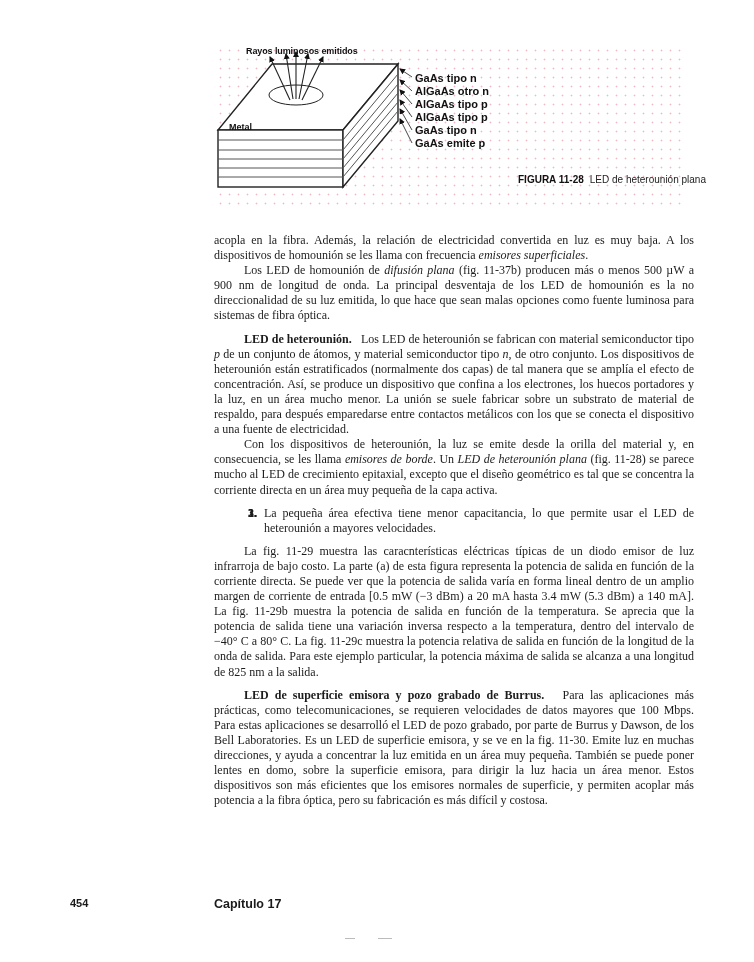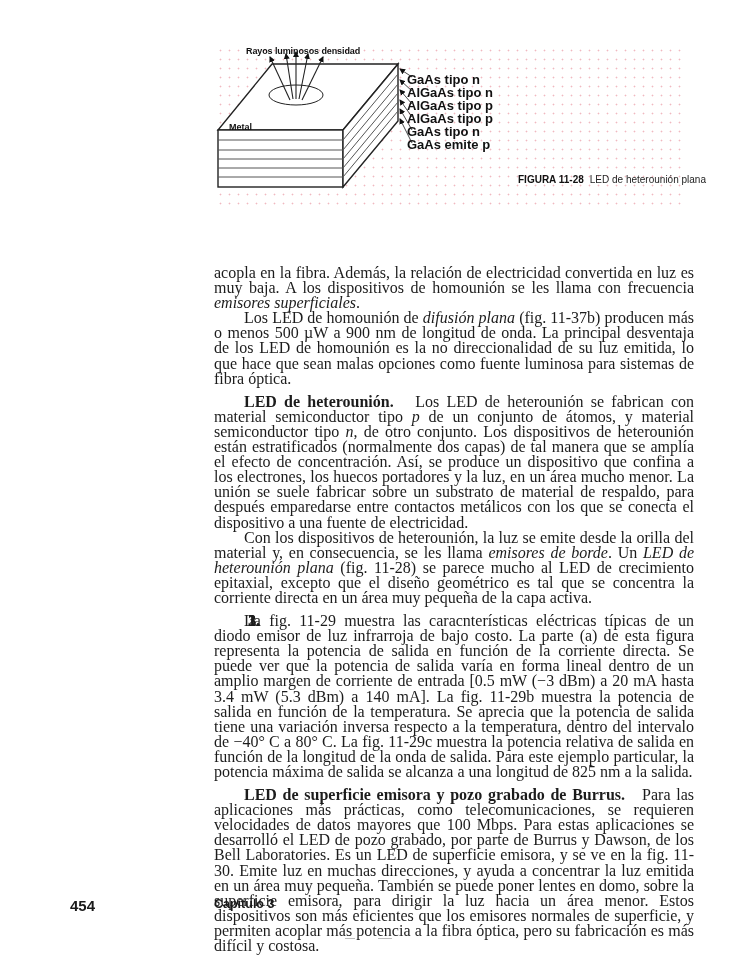--- a/index.html
+++ b/index.html
@@ -8,41 +8,41 @@
 
   
   .figure { position: absolute; left: 214px; top: 44px; width: 472px; height: 162px;
     background-image: radial-gradient(circle, #f0b8c0 0.8px, transparent 1.1px);
     background-size: 9px 9px; background-position: 2px 2px; }
   .figure svg { position: absolute; left: 0; top: 0; }
   .fig-title { position: absolute; left: 32px; top: 2px; font-family: "Liberation Sans", sans-serif;
     font-weight: bold; font-size: 9px; letter-spacing: -0.1px; color: #111; white-space: nowrap; }
   .fig-metal { position: absolute; left: 15px; top: 78px; font-family: "Liberation Sans", sans-serif;
     font-weight: bold; font-size: 9px; color: #111; }
-  .layer-label { position: absolute; left: 193px; font-family: "Liberation Sans", sans-serif;
-    font-weight: bold; font-size: 13px; color: #111; white-space: nowrap; }
+  .layer-label { position: absolute; left: 201px; font-family: "Liberation Sans", sans-serif;
+    font-weight: bold; font-size: 11px; color: #111; white-space: nowrap; }
   .caption { position: absolute; left: 284px; top: 130px; width: 190px;
     font-family: "Liberation Sans", sans-serif; font-size: 10px; line-height: 11px; color: #222; padding-left: 20px; }
   .caption .cap-num { font-weight: bold; margin-right: 6px; color: #111; }
 
   
   .body-text { position: absolute; left: 214px; top: 233px; width: 480px;
-    font-family: "Liberation Serif", serif; font-size: 16px; line-height: 15.1px; color: #1c1c1c;
-    text-align: justify; margin-top: 32px; }
+    font-family: "Liberation Serif", serif; font-size: 12px; line-height: 15.1px; color: #1c1c1c;
+    text-align: justify; }
   .body-text p { margin: 0; }
   .indent { text-indent: 30px; }
   .gap { margin-top: 8px !important; }
   .body-text b { font-weight: bold; }
   .list { margin: 8px 0 8px 0; padding: 0; list-style: none; }
   .list li { position: relative; padding-left: 50px; }
   .list .num { position: absolute; left: 34px; font-weight: bold; }
 
   
   .footer-page { position: absolute; left: 70px; top: 897px; font-family: "Liberation Sans", sans-serif;
-    font-weight: bold; font-size: 15px; color: #1a1a1a; }
+    font-weight: bold; font-size: 11px; color: #1a1a1a; }
   .footer-chapter { position: absolute; left: 214px; top: 897px; font-family: "Liberation Sans", sans-serif;
     font-weight: bold; font-size: 12.5px; color: #1a1a1a; }
   .artifact { position: absolute; top: 938px; height: 1px; background: #bbb; }
 </style>
 </head>
 <body>
 
 <div class="page">
 
   <div class="figure">
@@ -87,48 +87,48 @@
 
       <g stroke="#333" stroke-width="0.9" fill="none" marker-end="url(#ah)">
         <line x1="198" y1="33" x2="186" y2="25"></line>
         <line x1="198" y1="47" x2="186" y2="36"></line>
         <line x1="198" y1="60" x2="186" y2="46"></line>
         <line x1="198" y1="73" x2="186" y2="56"></line>
         <line x1="198" y1="86" x2="186" y2="65"></line>
         <line x1="198" y1="99" x2="186" y2="75"></line>
       </g>
     </svg>
-    <div class="fig-title">Rayos luminosos densidad</div>
+    <div class="fig-title">Rayos luminosos emitidos</div>
     <div class="fig-metal">Metal</div>
     <div class="layer-label" style="top:28px">GaAs tipo n</div>
-    <div class="layer-label" style="top:41px">AlGaAs tipo n</div>
+    <div class="layer-label" style="top:41px">AlGaAs otro n</div>
     <div class="layer-label" style="top:54px">AlGaAs tipo p</div>
     <div class="layer-label" style="top:67px">AlGaAs tipo p</div>
     <div class="layer-label" style="top:80px">GaAs tipo n</div>
     <div class="layer-label" style="top:93px">GaAs emite p</div>
     <div class="caption">
       <span class="cap-num">FIGURA 11-28</span><span>LED de heterounión plana</span>
     </div>
   </div>
 
   <div class="body-text">
     <p><span>acopla en la fibra. Además, la relación de electricidad convertida en luz es muy baja. A los dispositivos de homounión se les llama con frecuencia </span><i>emisores superficiales</i><span>.</span></p>
     <p class="indent"><span>Los LED de homounión de </span><i>difusión plana</i><span> (fig. 11-37b) producen más o menos 500 µW a 900 nm de longitud de onda. La principal desventaja de los LED de homounión es la no direccionalidad de su luz emitida, lo que hace que sean malas opciones como fuente luminosa para sistemas de fibra óptica.</span></p>
 
     <p class="indent gap"><b>LED de heterounión.</b>&nbsp;&nbsp;&nbsp;<span>Los LED de heterounión se fabrican con material semiconductor tipo </span><i>p</i><span> de un conjunto de átomos, y material semiconductor tipo </span><i>n</i><span>, de otro conjunto. Los dispositivos de heterounión están estratificados (normalmente dos capas) de tal manera que se amplía el efecto de concentración. Así, se produce un dispositivo que confina a los electrones, los huecos portadores y la luz, en un área mucho menor. La unión se suele fabricar sobre un substrato de material de respaldo, para después emparedarse entre contactos metálicos con los que se conecta el dispositivo a una fuente de electricidad.</span></p>
     <p class="indent"><span>Con los dispositivos de heterounión, la luz se emite desde la orilla del material y, en consecuencia, se les llama </span><i>emisores de borde</i><span>. Un </span><i>LED de heterounión plana</i><span> (fig. 11-28) se parece mucho al LED de crecimiento epitaxial, excepto que el diseño geométrico es tal que se concentra la corriente directa en un área muy pequeña de la capa activa.</span></p>
 
     <ul class="list">
       <li><span class="num">1.</span></li>
       <li><span class="num">2.</span></li>
-      <li><span class="num">3.</span></li>
+      <li><span class="num">3.</span><span>La pequeña área efectiva tiene menor capacitancia, lo que permite usar el LED de heterounión a mayores velocidades.</span></li>
     </ul>
 
     <p class="indent">La fig. 11-29 muestra las caracnterísticas eléctricas típicas de un diodo emisor de luz infrarroja de bajo costo. La parte (a) de esta figura representa la potencia de salida en función de la corriente directa. Se puede ver que la potencia de salida varía en forma lineal dentro de un amplio margen de corriente de entrada [0.5 mW (−3 dBm) a 20 mA hasta 3.4 mW (5.3 dBm) a 140 mA]. La fig. 11-29b muestra la potencia de salida en función de la temperatura. Se aprecia que la potencia de salida tiene una variación inversa respecto a la temperatura, dentro del intervalo de −40° C a 80° C. La fig. 11-29c muestra la potencia relativa de salida en función de la longitud de la onda de salida. Para este ejemplo particular, la potencia máxima de salida se alcanza a una longitud de 825 nm a la salida.</p>
 
     <p class="indent gap"><b>LED de superficie emisora y pozo grabado de Burrus.</b>&nbsp;&nbsp;&nbsp;<span>Para las aplicaciones más prácticas, como telecomunicaciones, se requieren velocidades de datos mayores que 100 Mbps. Para estas aplicaciones se desarrolló el LED de pozo grabado, por parte de Burrus y Dawson, de los Bell Laboratories. Es un LED de superficie emisora, y se ve en la fig. 11-30. Emite luz en muchas direcciones, y ayuda a concentrar la luz emitida en un área muy pequeña. También se puede poner lentes en domo, sobre la superficie emisora, para dirigir la luz hacia un área menor. Estos dispositivos son más eficientes que los emisores normales de superficie, y permiten acoplar más potencia a la fibra óptica, pero su fabricación es más difícil y costosa.</span></p>
   </div>
 
   <div class="footer-page">454</div>
-  <div class="footer-chapter">Capítulo 3</div>
+  <div class="footer-chapter">Capítulo 17</div>
   <div class="artifact" style="left:345px;width:10px"></div>
   <div class="artifact" style="left:378px;width:14px"></div>
 </div>
 
 </body></html>

